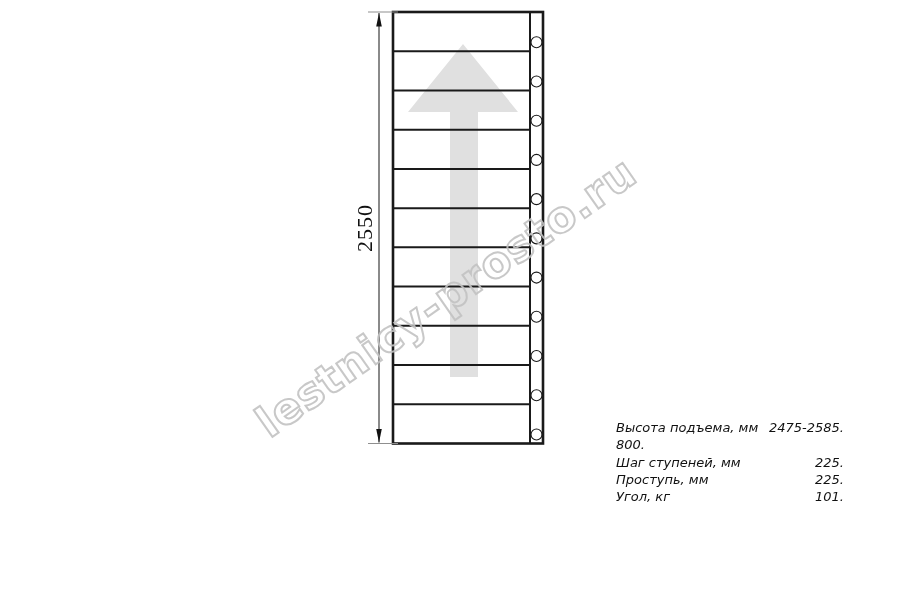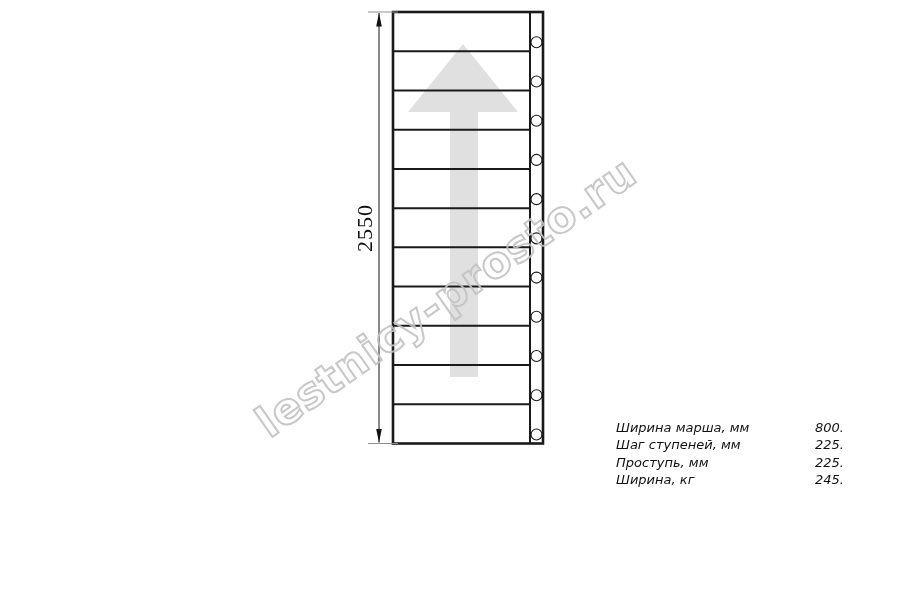--- a/index.html
+++ b/index.html
@@ -88,29 +88,32 @@
     <polygon class="ah" points="379,13 376.2,26.5 381.8,26.5"></polygon>
     <polygon class="ah" points="379,442.5 376.2,429 381.8,429"></polygon>
 
     <text class="dim-text" x="364" y="236" text-anchor="middle" transform="rotate(-90 364 228)">2550</text>
 
     <text class="wm" x="446" y="312" text-anchor="middle" transform="rotate(-35 446 297)" textLength="452" lengthAdjust="spacingAndGlyphs">lestnicy-prosto.ru</text>
   </svg>
 
   <div class="specs">
     <div class="row">
-      <span class="lbl">Ширина марша, мм</span>
+      <span class="lbl">Высота подъема, мм</span>
+      <span class="val">2475-2585.</span>
+    </div>
+    <div class="row">
       <span class="val">800.</span>
     </div>
     <div class="row">
       <span class="lbl">Шаг ступеней, мм</span>
       <span class="val">225.</span>
     </div>
     <div class="row">
       <span class="lbl">Проступь, мм</span>
       <span class="val">225.</span>
     </div>
     <div class="row">
-      <span class="lbl">Ширина, кг</span>
-      <span class="val">245.</span>
+      <span class="lbl">Угол, кг</span>
+      <span class="val">101.</span>
     </div>
   </div>
 </div>
 
 </body></html>

